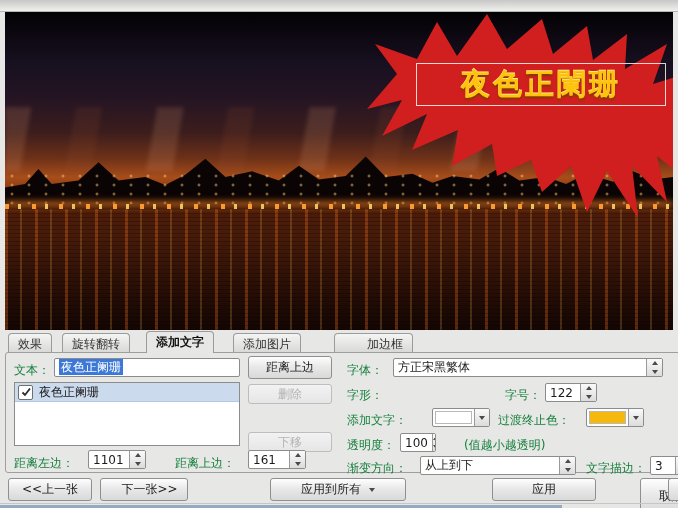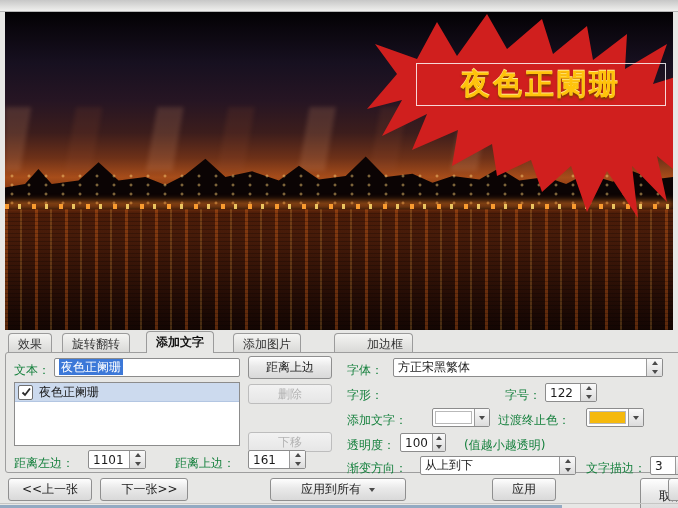--- a/index.html
+++ b/index.html
@@ -189,21 +189,21 @@
   </div>
   <div class="lbl" style="left:498px;top:412px;text-align:right;">过渡终止色：</div>
   <div class="field" style="left:586px;top:408px;width:58px;height:19px;">
     <span class="swatch" style="background: rgb(245, 185, 13);"></span>
     <span class="dropbtn">
         <i class="tri-down"></i>
       </span>
   </div>
 
   <div class="lbl" style="left:347px;top:437px;">透明度：</div>
-  <div class="field" style="left:400px;top:433px;width:46px;height:19px;">
+  <div class="field" style="left:400px;top:433px;width:36px;height:19px;">
     <span class="val">100</span>
     <span class="spinbtns">
         <div>
           <i class="tri-up"></i>
         </div>
         <div>
           <i class="tri-down"></i>
         </div>
       </span>
   </div>
@@ -229,19 +229,19 @@
         <div></div>
       </span>
   </div>
 
   <div class="btn" style="left:8px;top:478px;width:84px;height:23px;">&lt;&lt;上一张</div>
   <div class="btn" style="left:100px;top:478px;width:88px;height:23px;padding-left:11px;">下一张&gt;&gt;</div>
   <div class="btn" style="left:270px;top:478px;width:136px;height:23px;gap:8px;">
     <span>应用到所有</span>
     <i class="tri-down"></i>
   </div>
-  <div class="btn" style="left:492px;top:478px;width:64px;height:23px;">应用</div>
+  <div class="btn" style="left:492px;top:478px;width:104px;height:23px;">应用</div>
   <div class="btn" style="left:596px;top:478px;width:62px;height:36px;margin-left:44px;">取消</div>
   <div class="btn" style="left:668px;top:478px;width:20px;height:23px;"></div>
 
   <div class="footer-line"></div>
   <div class="bottom-strip"></div>
 </div>
 
 </body></html>

